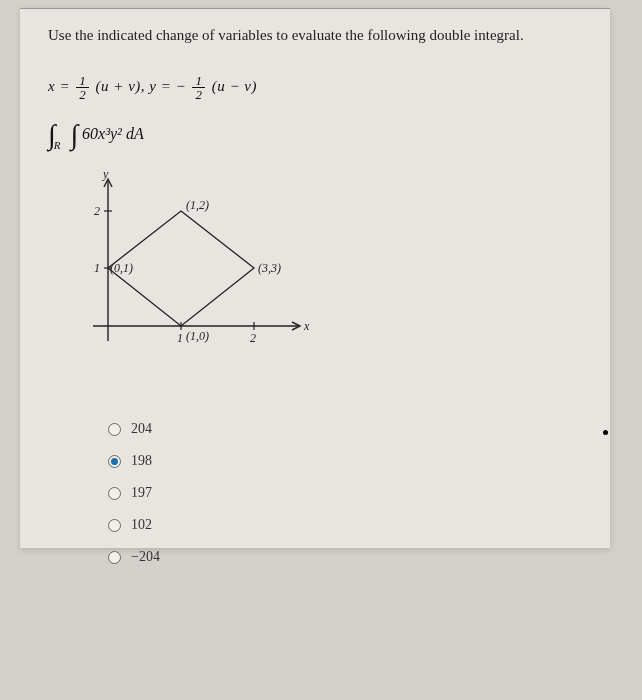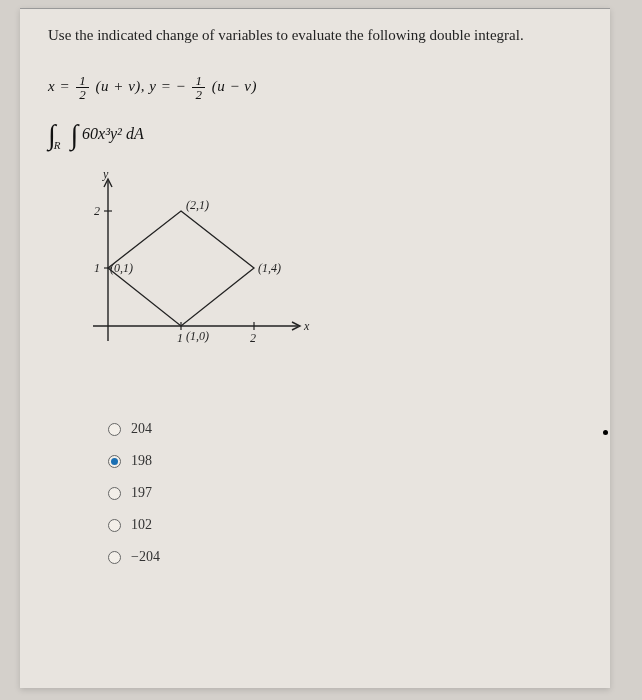--- a/index.html
+++ b/index.html
@@ -9,21 +9,21 @@
       background: #d4d0cb;
       font-family: 'Times New Roman', serif;
       position: relative;
       overflow: hidden;
     }
     .page {
       position: absolute;
       top: 8px;
       left: 20px;
       width: 590px;
-      height: 680px;
+      height: 540px;
       background: #e8e4df;
       border-top: 1px solid #999;
       padding: 18px 28px;
       box-shadow: 0 2px 6px rgba(0,0,0,0.15);
     }
     .prompt {
       font-size: 15px;
       color: #222;
       margin-bottom: 30px;
     }
@@ -150,23 +150,23 @@
       <line x1="186" y1="151" x2="186" y2="159" stroke="#222" stroke-width="1.2"></line>
 
       <polygon points="113,40 186,97 113,155 40,97" fill="none" stroke="#222" stroke-width="1.3"></polygon>
     </svg>
     <div class="label" style="left:35px; top:-4px;">y</div>
     <div class="label" style="left:236px; top:148px;">x</div>
     <div class="label" style="left:26px; top:33px;">2</div>
     <div class="label" style="left:26px; top:90px;">1</div>
     <div class="label" style="left:109px; top:160px;">1</div>
     <div class="label" style="left:182px; top:160px;">2</div>
-    <div class="label" style="left:118px; top:27px;">(2,1)</div>
+    <div class="label" style="left:118px; top:27px;">(1,2)</div>
     <div class="label" style="left:42px; top:90px;">(0,1)</div>
-    <div class="label" style="left:190px; top:90px;">(1,4)</div>
+    <div class="label" style="left:190px; top:90px;">(3,3)</div>
     <div class="label" style="left:118px; top:158px;">(1,0)</div>
   </div>
 
   <div class="options">
     <div class="option">
       <span class="radio"></span>
       <span>204</span>
     </div>
     <div class="option">
       <span class="radio selected"></span>

